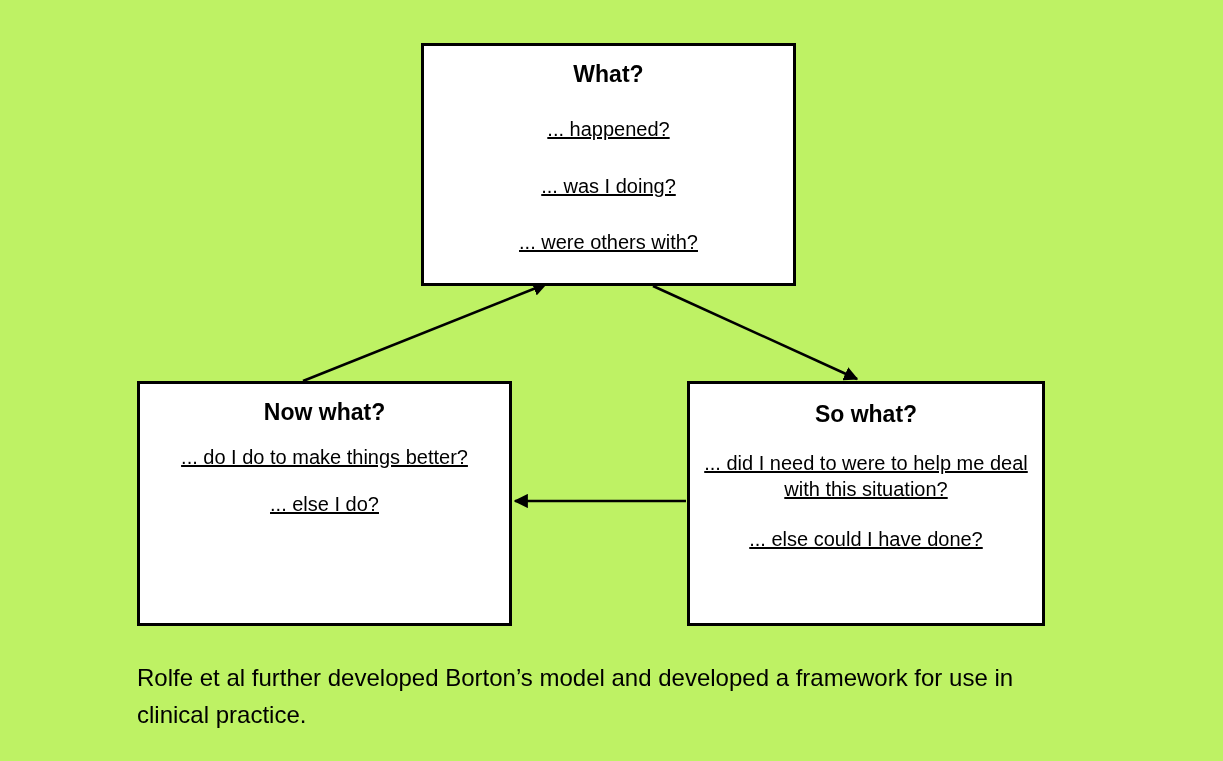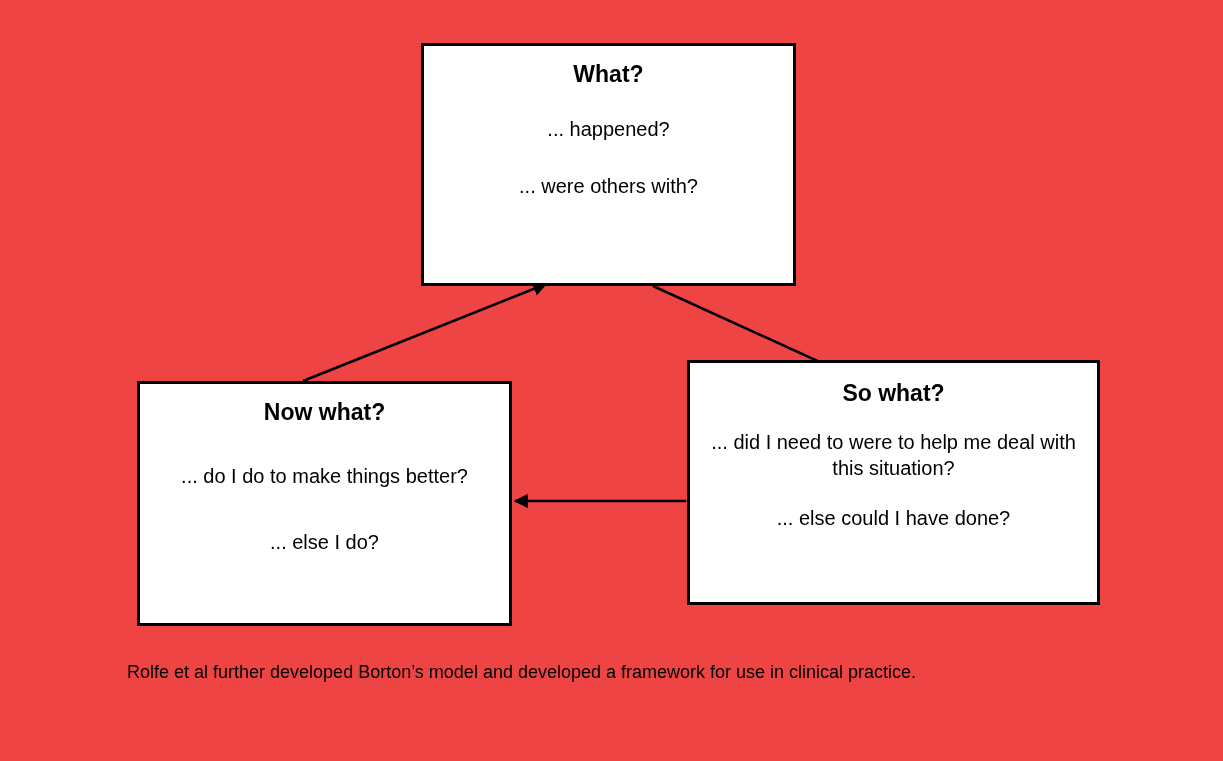--- a/index.html
+++ b/index.html
@@ -9,21 +9,21 @@
     background: #ffffff;
   }
   body {
     font-family: "Liberation Sans", sans-serif;
     color: #000000;
   }
   #canvas {
     position: relative;
     width: 1223px;
     height: 761px;
-    background: #ef4444;
+    background: #bef264;
     overflow: hidden;
   }
   .arrow-layer {
     position: absolute;
     left: 0;
     top: 0;
     width: 1223px;
     height: 761px;
     pointer-events: none;
   }
@@ -39,55 +39,56 @@
     font-weight: bold;
     font-size: 23px;
     line-height: 1.0;
     color: #000000;
   }
   .box-line {
     font-size: 20px;
     line-height: 1.28;
     color: #000000;
     padding: 0 10px;
+    text-decoration: underline;
   }
   
   #box-what {
     left: 421px;
     top: 43px;
     width: 375px;
     height: 243px;
   }
   #box-what .box-title { margin-top: 17px; }
   #box-what .box-line { margin-top: 31px; }
   
   #box-now-what {
     left: 137px;
     top: 381px;
     width: 375px;
     height: 245px;
   }
   #box-now-what .box-title { margin-top: 17px; }
-  #box-now-what .box-line { margin-top: 40px; }
+  #box-now-what .box-line { margin-top: 21px; }
   
   #box-so-what {
     left: 687px;
-    top: 360px;
-    width: 413px;
+    top: 381px;
+    width: 358px;
     height: 245px;
   }
   #box-so-what .box-title { margin-top: 19px; }
   #box-so-what .box-line { margin-top: 25px; }
 
   #caption {
     position: absolute;
-    left: 127px;
+    left: 137px;
     top: 659px;
     width: 950px;
-    font-size: 18px;
+    font-size: 24px;
     line-height: 1.55;
     color: #000000;
     text-align: left;
   }
 </style>
 </head>
 <body>
 
 <div id="canvas">
 
@@ -101,20 +102,21 @@
     <line x1="303" y1="381" x2="546" y2="284" stroke="#000000" stroke-width="2.6" marker-end="url(#head)"></line>
 
     <line x1="653" y1="286" x2="857" y2="379" stroke="#000000" stroke-width="2.6" marker-end="url(#head)"></line>
 
     <line x1="686" y1="501" x2="515" y2="501" stroke="#000000" stroke-width="2.6" marker-end="url(#head)"></line>
   </svg>
 
   <div class="box" id="box-what">
     <div class="box-title">What?</div>
     <div class="box-line">... happened?</div>
+    <div class="box-line">... was I doing?</div>
     <div class="box-line">... were others with?</div>
   </div>
 
   <div class="box" id="box-now-what">
     <div class="box-title">Now what?</div>
     <div class="box-line">... do I do to make things better?</div>
     <div class="box-line">... else I do?</div>
   </div>
 
   <div class="box" id="box-so-what">

